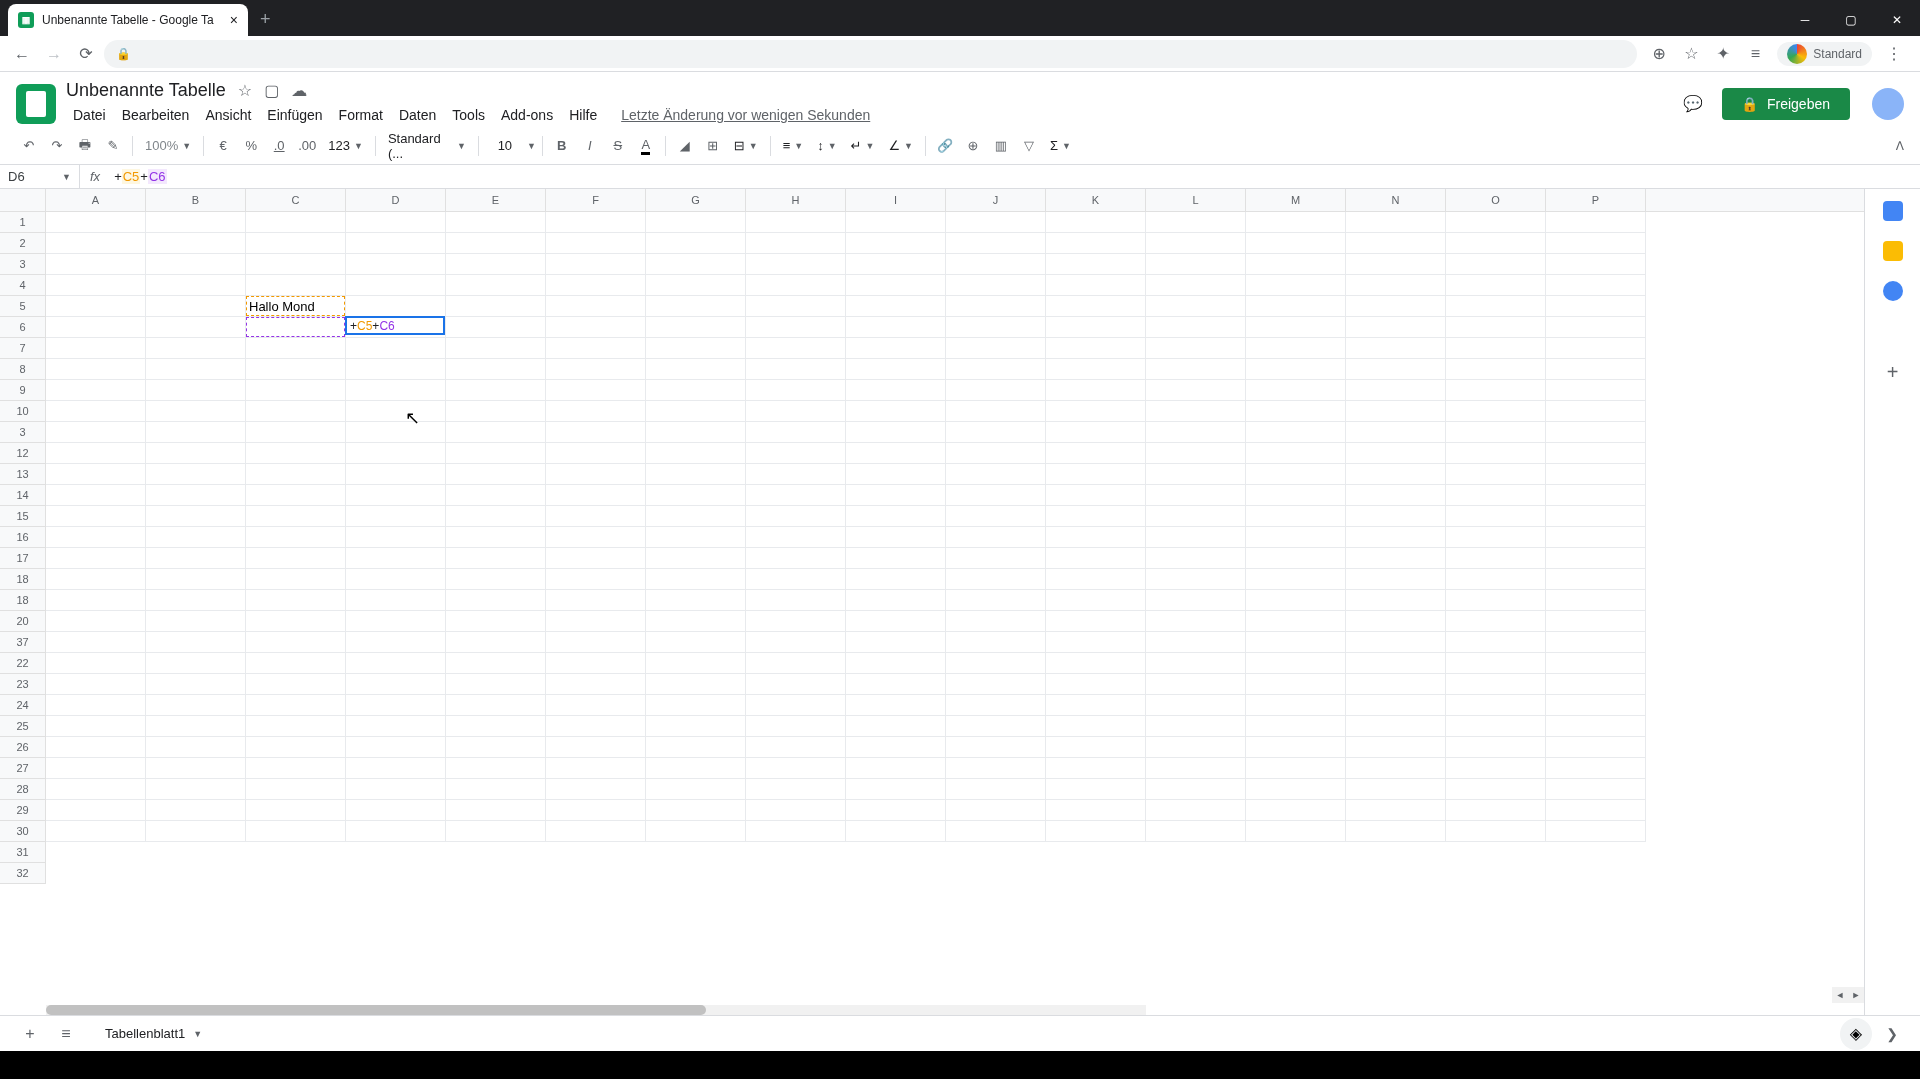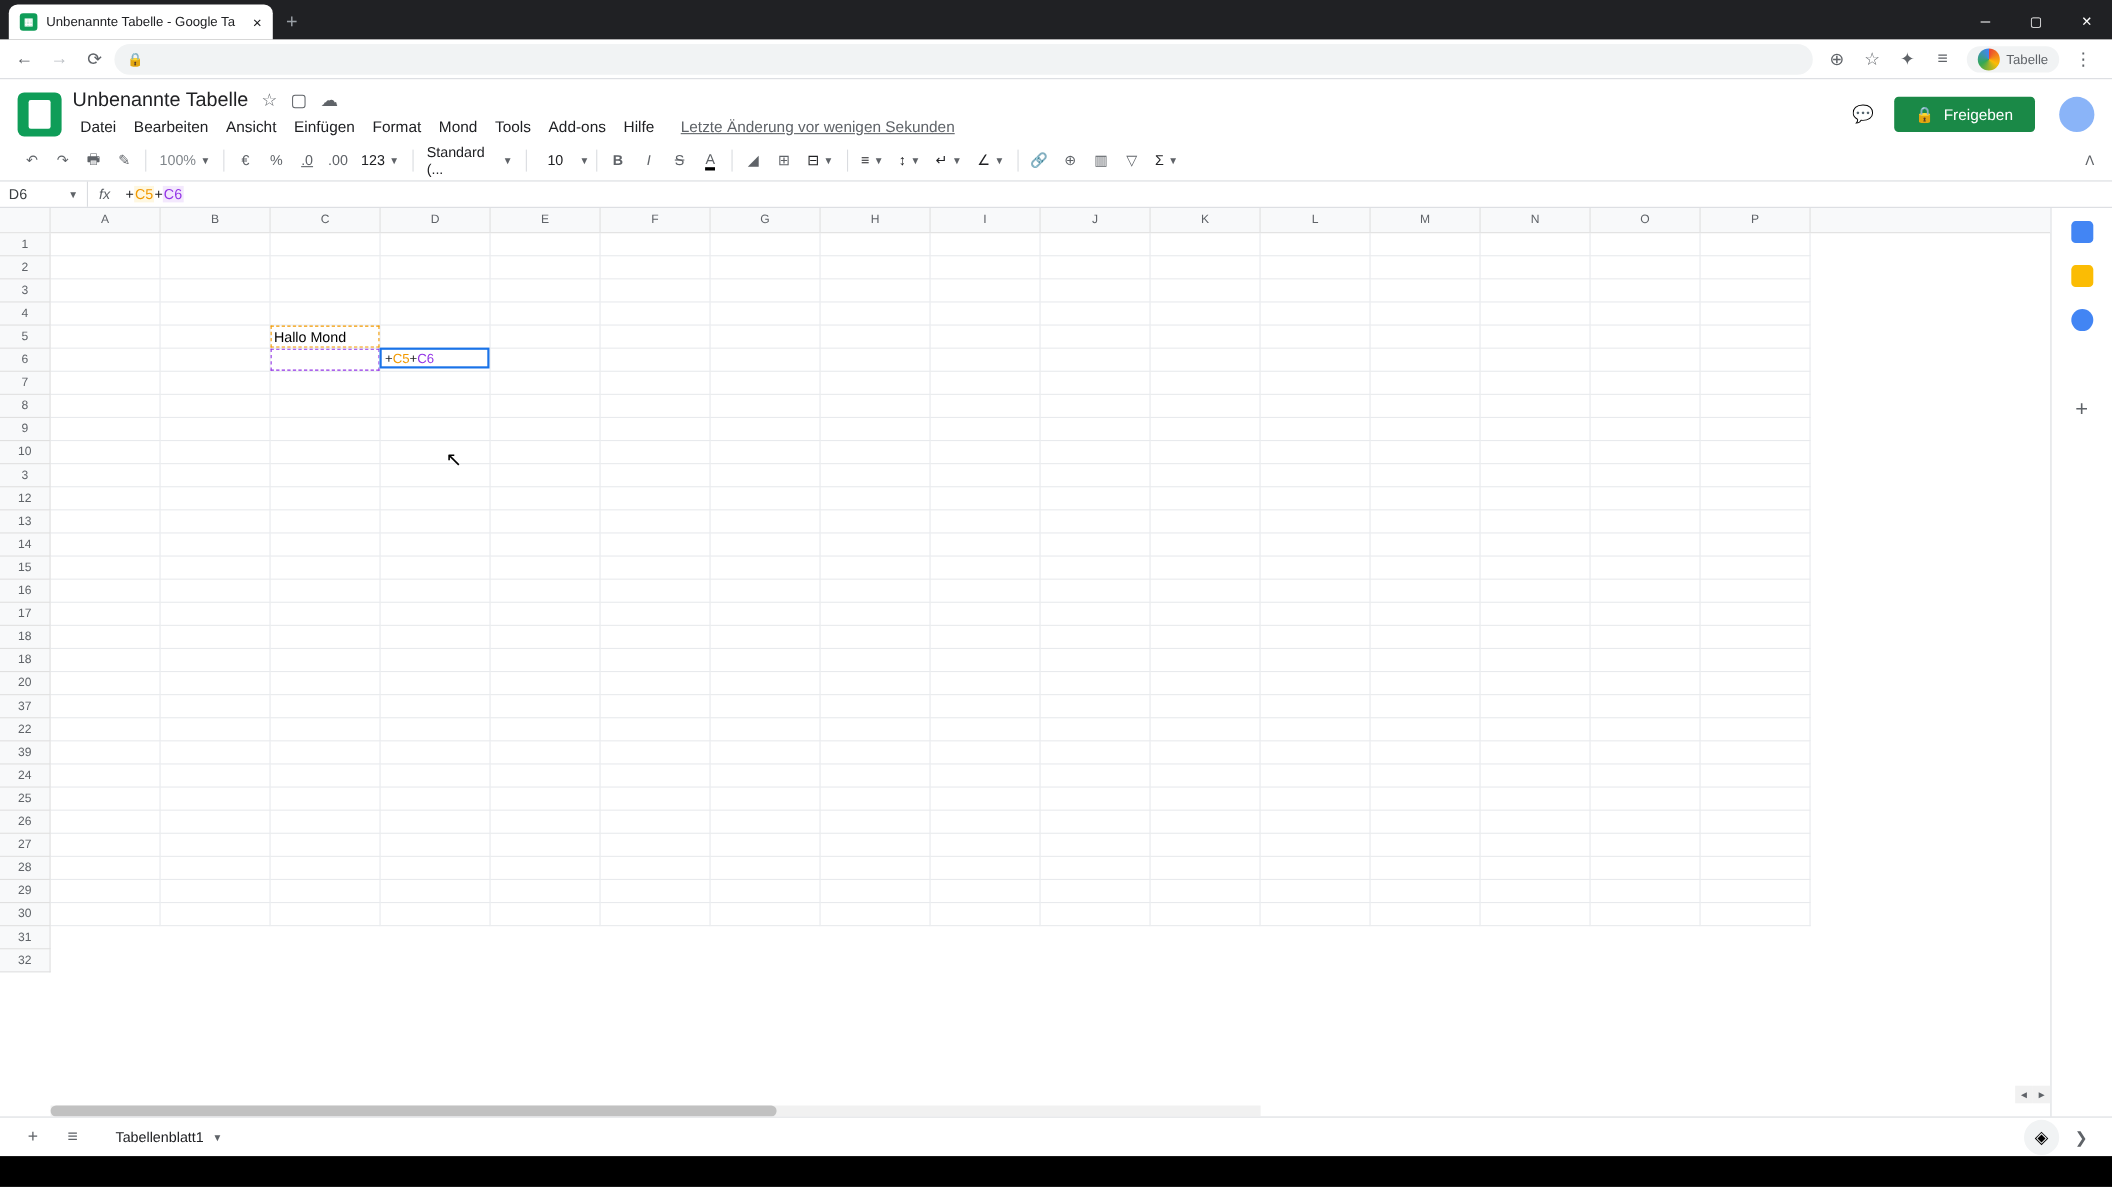--- a/index.html
+++ b/index.html
@@ -132,42 +132,42 @@
   <div class="url-bar">
     <span class="lock-icon">🔒</span>
   </div>
   <div class="ext-icons">
     <div class="ext-icon">⊕</div>
     <div class="ext-icon">☆</div>
     <div class="ext-icon">✦</div>
     <div class="ext-icon">≡</div>
     <div class="pause-badge">
       <span class="avatar-ring"></span>
-      <span>Tabelle</span>
+      <span>Standard</span>
     </div>
     <div class="ext-icon">⋮</div>
   </div>
 </div>
 
 <div class="app-header">
   <div class="sheets-logo"></div>
   <div class="doc-title-area">
     <div class="doc-title-row">
       <span class="doc-title">Unbenannte Tabelle</span>
       <span class="title-icon">☆</span>
       <span class="title-icon">▢</span>
       <span class="title-icon">☁</span>
     </div>
     <div class="menu-bar">
       <span class="menu-item">Datei</span>
       <span class="menu-item">Bearbeiten</span>
       <span class="menu-item">Ansicht</span>
       <span class="menu-item">Einfügen</span>
       <span class="menu-item">Format</span>
-      <span class="menu-item">Mond</span>
+      <span class="menu-item">Daten</span>
       <span class="menu-item">Tools</span>
       <span class="menu-item">Add-ons</span>
       <span class="menu-item">Hilfe</span>
       <span class="menu-item last-edit">Letzte Änderung vor wenigen Sekunden</span>
     </div>
   </div>
   <div class="comment-btn">💬</div>
   <button class="share-btn">
     <span>🔒</span>
     <span>Freigeben</span>
@@ -286,21 +286,21 @@
           <div class="row-header">13</div>
           <div class="row-header">14</div>
           <div class="row-header">15</div>
           <div class="row-header">16</div>
           <div class="row-header">17</div>
           <div class="row-header">18</div>
           <div class="row-header">18</div>
           <div class="row-header">20</div>
           <div class="row-header">37</div>
           <div class="row-header">22</div>
-          <div class="row-header">39</div>
+          <div class="row-header">23</div>
           <div class="row-header">24</div>
           <div class="row-header">25</div>
           <div class="row-header">26</div>
           <div class="row-header">27</div>
           <div class="row-header">28</div>
           <div class="row-header">29</div>
           <div class="row-header">30</div>
           <div class="row-header">31</div>
           <div class="row-header">32</div>
         </div>

